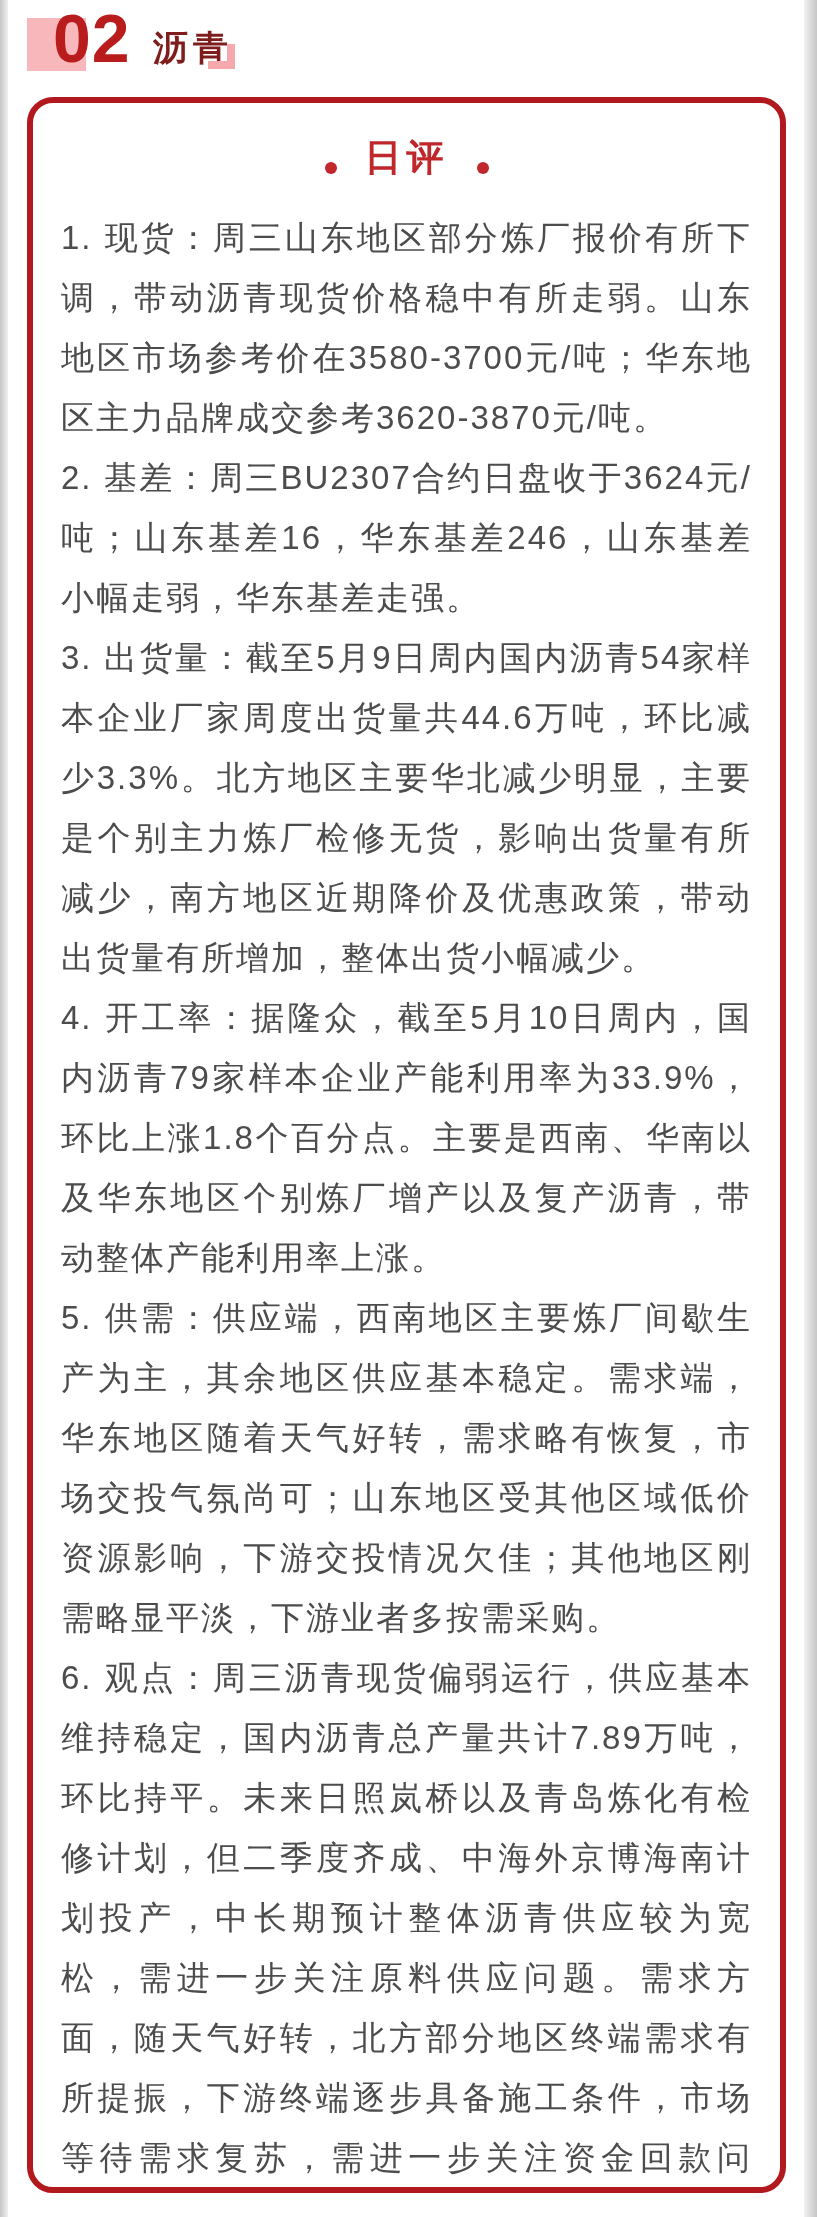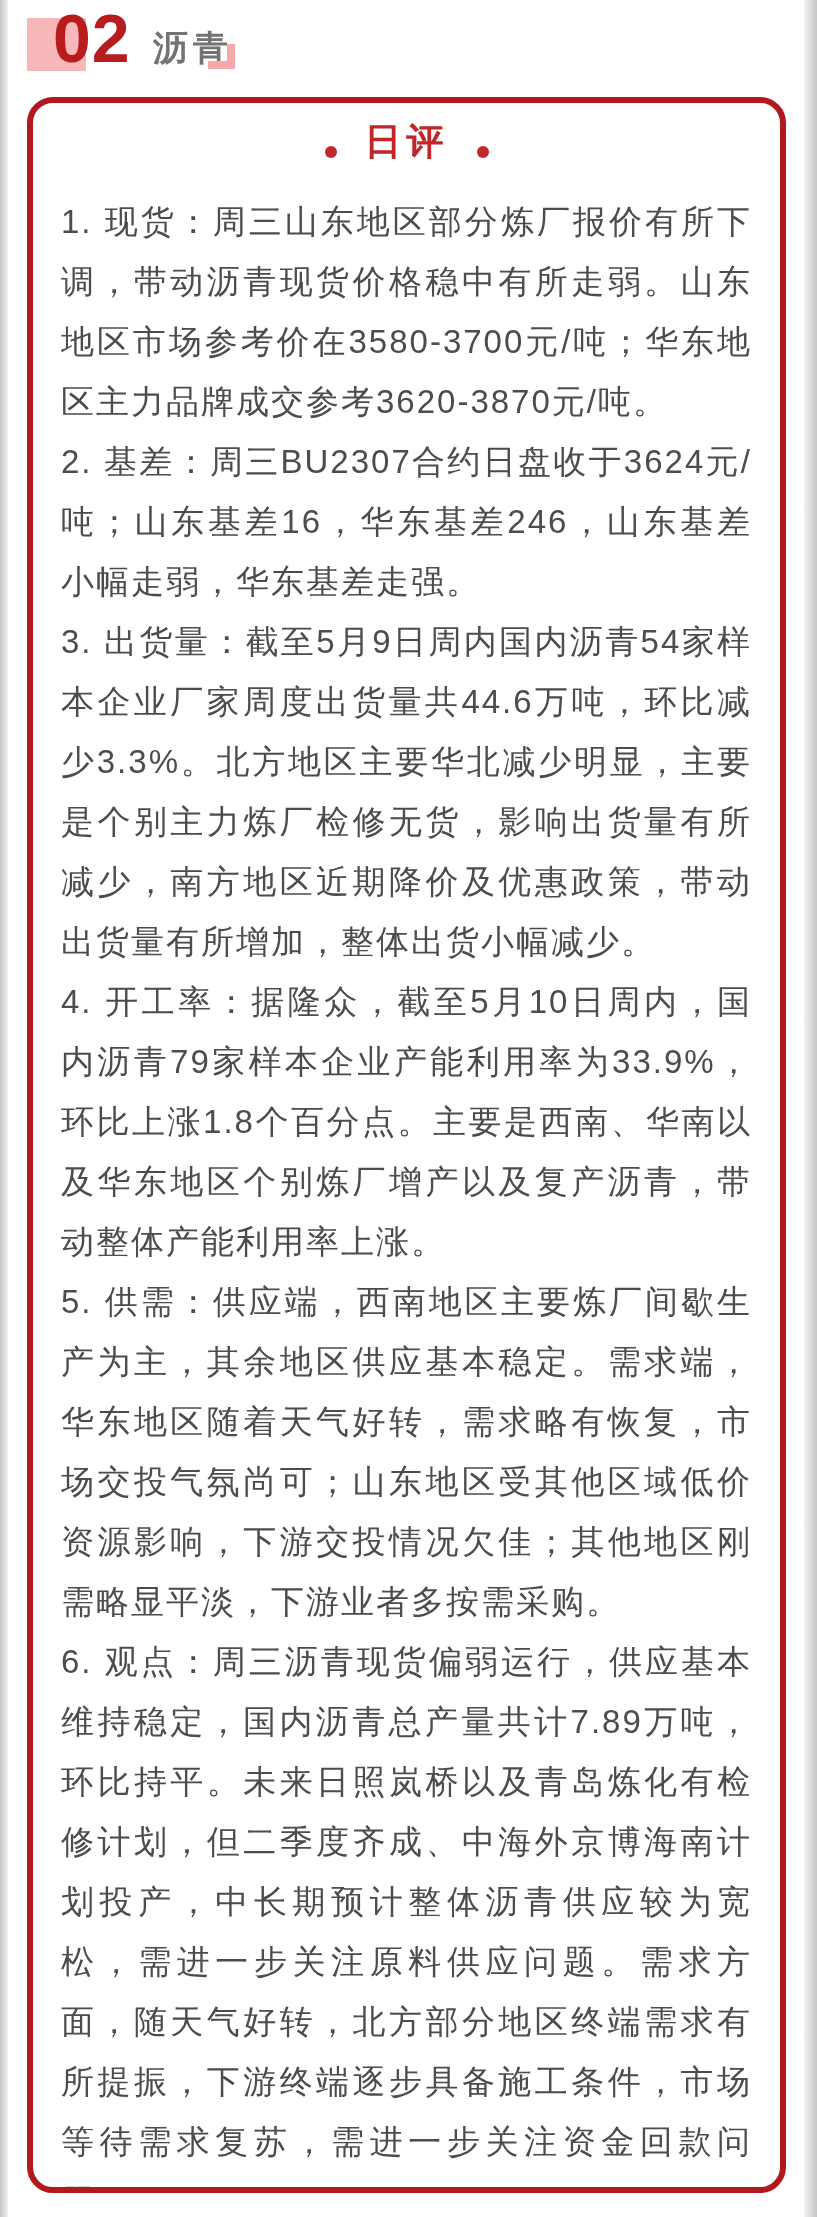--- a/index.html
+++ b/index.html
@@ -24,41 +24,41 @@
     background: #f8b7ba;
   }
   .section-number {
     position: absolute; left: 26px; top: -4px;
     font-size: 68px; font-weight: 800; line-height: 68px;
     color: #b91c1c; letter-spacing: 1px;
   }
   .section-title {
     position: absolute; left: 126px; top: 17px;
     font-size: 35px; font-weight: 700;
-    color: #737373; letter-spacing: 5px;
+    color: #7f1d1d; letter-spacing: 5px;
   }
   .corner-bracket {
     position: absolute; left: 181px; top: 36px;
     width: 27px; height: 25px;
     border-right: 8px solid #f6a9ac;
     border-bottom: 8px solid #f6a9ac;
   }
 
   
   .review-card {
     position: absolute; left: 27px; top: 97px;
     width: 759px; height: 2096px;
     background: #ffffff;
     border: 6px solid #b2191f;
     border-radius: 26px;
     padding: 0 28px;
     overflow: hidden;
   }
   .card-title-row {
-    margin-top: 20px;
+    margin-top: 36px;
     display: flex; align-items: flex-end; justify-content: center;
     gap: 28px;
   }
   .card-title {
     font-size: 37px; font-weight: 800; line-height: 1;
     color: #bf272b; letter-spacing: 5px;
   }
   .title-dot {
     width: 12px; height: 12px; border-radius: 50%;
     background: #c1282d; margin-bottom: 2px;

